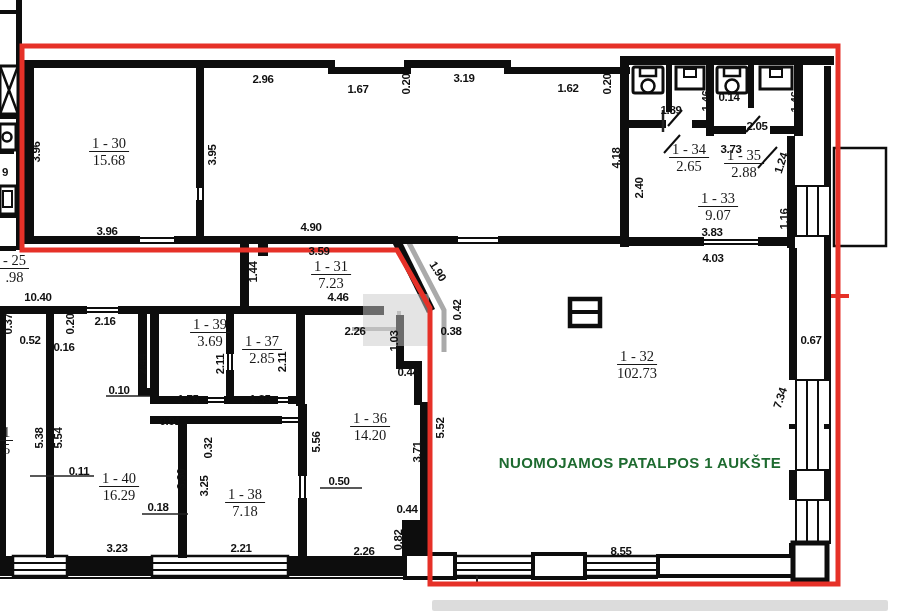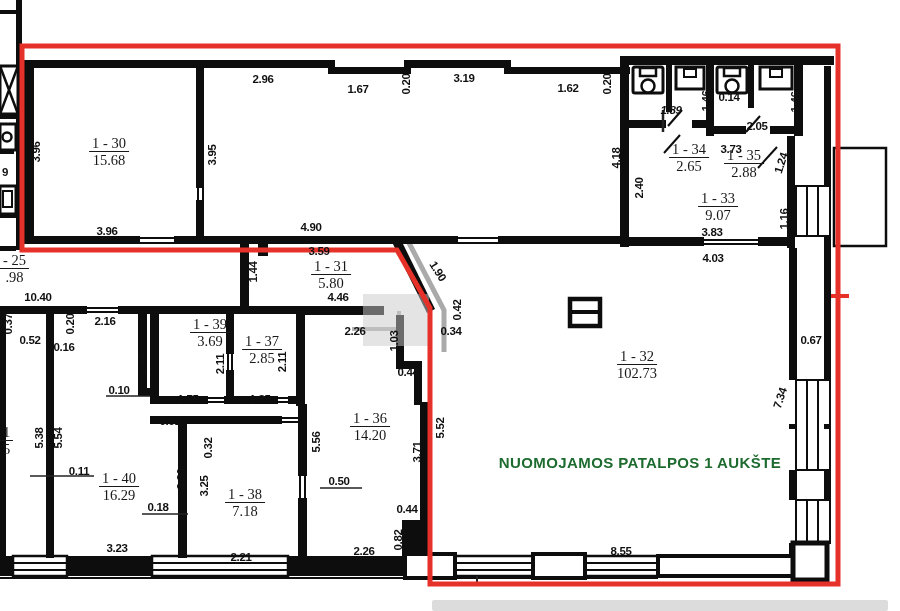--- a/index.html
+++ b/index.html
@@ -206,21 +206,21 @@
   <rect x="432" y="600" width="456" height="11" rx="2" fill="#d6d6d6" opacity="0.85"></rect>
 </svg>
 
 <div id="labels">
       <div class="room" style="left: 109px; top: 135px;">
         <div class="rid">1 - 30</div>
         <div class="rarea">15.68</div>
       </div>
       <div class="room" style="left: 331px; top: 258px;">
         <div class="rid">1 - 31</div>
-        <div class="rarea">5.80</div>
+        <div class="rarea">7.23</div>
       </div>
       <div class="room" style="left: 637px; top: 348px;">
         <div class="rid">1 - 32</div>
         <div class="rarea">102.73</div>
       </div>
       <div class="room" style="left: 718px; top: 190px;">
         <div class="rid">1 - 33</div>
         <div class="rarea">9.07</div>
       </div>
       <div class="room" style="left: 689px; top: 141px;">
@@ -253,42 +253,42 @@
       </div>
       <div class="room partial" style="left: 0px; top: 252px;"><div class="rid">- 25</div><div class="rarea">.98</div></div>
       <div class="room partial" style="left: 0px; top: 424px;"><div class="rid">1</div><div class="rarea">5</div></div>
       <div class="dim" style="left: 263px; top: 79px; transform: translate(-50%, -50%) rotate(0deg);">2.96</div>
       <div class="dim" style="left: 358px; top: 89px; transform: translate(-50%, -50%) rotate(0deg);">1.67</div>
       <div class="dim" style="left: 406px; top: 84px; transform: translate(-50%, -50%) rotate(-90deg);">0.20</div>
       <div class="dim" style="left: 464px; top: 78px; transform: translate(-50%, -50%) rotate(0deg);">3.19</div>
       <div class="dim" style="left: 568px; top: 88px; transform: translate(-50%, -50%) rotate(0deg);">1.62</div>
       <div class="dim" style="left: 607px; top: 84px; transform: translate(-50%, -50%) rotate(-90deg);">0.20</div>
       <div class="dim" style="left: 616px; top: 158px; transform: translate(-50%, -50%) rotate(-90deg);">4.18</div>
-      <div class="dim" style="left: 671px; top: 110px; transform: translate(-50%, -50%) rotate(0deg); font-style: italic;">1.89</div>
+      <div class="dim" style="left: 671px; top: 110px; transform: translate(-50%, -50%) rotate(0deg);">1.89</div>
       <div class="dim" style="left: 706px; top: 101px; transform: translate(-50%, -50%) rotate(-90deg);">1.46</div>
       <div class="dim" style="left: 729px; top: 97px; transform: translate(-50%, -50%) rotate(0deg);">0.14</div>
       <div class="dim" style="left: 757px; top: 126px; transform: translate(-50%, -50%) rotate(0deg);">2.05</div>
       <div class="dim" style="left: 795px; top: 102px; transform: translate(-50%, -50%) rotate(-90deg);">1.46</div>
       <div class="dim" style="left: 711px; top: 149px; transform: translate(-50%, -50%) rotate(0deg); margin-left: 20px;">3.73</div>
       <div class="dim" style="left: 781px; top: 163px; transform: translate(-50%, -50%) rotate(-72deg);">1.24</div>
       <div class="dim" style="left: 639px; top: 188px; transform: translate(-50%, -50%) rotate(-90deg);">2.40</div>
       <div class="dim" style="left: 712px; top: 232px; transform: translate(-50%, -50%) rotate(0deg);">3.83</div>
       <div class="dim" style="left: 713px; top: 258px; transform: translate(-50%, -50%) rotate(0deg);">4.03</div>
       <div class="dim" style="left: 784px; top: 219px; transform: translate(-50%, -50%) rotate(-90deg);">1.16</div>
       <div class="dim" style="left: 36px; top: 152px; transform: translate(-50%, -50%) rotate(-90deg);">3.96</div>
       <div class="dim" style="left: 212px; top: 155px; transform: translate(-50%, -50%) rotate(-90deg);">3.95</div>
       <div class="dim" style="left: 107px; top: 231px; transform: translate(-50%, -50%) rotate(0deg);">3.96</div>
       <div class="dim" style="left: 311px; top: 227px; transform: translate(-50%, -50%) rotate(0deg);">4.90</div>
       <div class="dim" style="left: 319px; top: 251px; transform: translate(-50%, -50%) rotate(0deg);">3.59</div>
       <div class="dim" style="left: 253px; top: 272px; transform: translate(-50%, -50%) rotate(-90deg);">1.44</div>
       <div class="dim" style="left: 338px; top: 297px; transform: translate(-50%, -50%) rotate(0deg);">4.46</div>
       <div class="dim" style="left: 355px; top: 331px; transform: translate(-50%, -50%) rotate(0deg);">2.26</div>
       <div class="dim" style="left: 438px; top: 271px; transform: translate(-50%, -50%) rotate(58deg);">1.90</div>
       <div class="dim" style="left: 457px; top: 310px; transform: translate(-50%, -50%) rotate(-90deg);">0.42</div>
-      <div class="dim" style="left: 451px; top: 331px; transform: translate(-50%, -50%) rotate(0deg);">0.34</div>
+      <div class="dim" style="left: 451px; top: 331px; transform: translate(-50%, -50%) rotate(0deg);">0.38</div>
       <div class="dim" style="left: 394px; top: 341px; transform: translate(-50%, -50%) rotate(-90deg);">1.03</div>
       <div class="dim" style="left: 408px; top: 372px; transform: translate(-50%, -50%) rotate(0deg);">0.44</div>
       <div class="dim" style="left: 38px; top: 297px; transform: translate(-50%, -50%) rotate(0deg);">10.40</div>
       <div class="dim" style="left: 8px; top: 324px; transform: translate(-50%, -50%) rotate(-90deg);">0.37</div>
       <div class="dim" style="left: 30px; top: 340px; transform: translate(-50%, -50%) rotate(0deg);">0.52</div>
       <div class="dim" style="left: 70px; top: 324px; transform: translate(-50%, -50%) rotate(-90deg);">0.20</div>
       <div class="dim" style="left: 64px; top: 347px; transform: translate(-50%, -50%) rotate(0deg);">0.16</div>
       <div class="dim" style="left: 105px; top: 321px; transform: translate(-50%, -50%) rotate(0deg);">2.16</div>
       <div class="dim" style="left: 142px; top: 364px; transform: translate(-50%, -50%) rotate(-90deg);">2.44</div>
       <div class="dim" style="left: 119px; top: 390px; transform: translate(-50%, -50%) rotate(0deg);">0.10</div>
@@ -298,21 +298,21 @@
       <div class="dim" style="left: 170px; top: 421px; transform: translate(-50%, -50%) rotate(0deg);">0.91</div>
       <div class="dim" style="left: 220px; top: 364px; transform: translate(-50%, -50%) rotate(-90deg);">2.11</div>
       <div class="dim" style="left: 282px; top: 362px; transform: translate(-50%, -50%) rotate(-90deg);">2.11</div>
       <div class="dim" style="left: 188px; top: 399px; transform: translate(-50%, -50%) rotate(0deg);">1.75</div>
       <div class="dim" style="left: 260px; top: 399px; transform: translate(-50%, -50%) rotate(0deg);">1.35</div>
       <div class="dim" style="left: 208px; top: 448px; transform: translate(-50%, -50%) rotate(-90deg);">0.32</div>
       <div class="dim" style="left: 204px; top: 486px; transform: translate(-50%, -50%) rotate(-90deg);">3.25</div>
       <div class="dim" style="left: 181px; top: 479px; transform: translate(-50%, -50%) rotate(-90deg);">3.30</div>
       <div class="dim" style="left: 158px; top: 507px; transform: translate(-50%, -50%) rotate(0deg);">0.18</div>
       <div class="dim" style="left: 117px; top: 548px; transform: translate(-50%, -50%) rotate(0deg);">3.23</div>
-      <div class="dim" style="left: 241px; top: 548px; transform: translate(-50%, -50%) rotate(0deg); margin-top: 9px;">2.21</div>
+      <div class="dim" style="left: 241px; top: 548px; transform: translate(-50%, -50%) rotate(0deg);">2.21</div>
       <div class="dim" style="left: 316px; top: 442px; transform: translate(-50%, -50%) rotate(-90deg);">5.56</div>
       <div class="dim" style="left: 339px; top: 481px; transform: translate(-50%, -50%) rotate(0deg);">0.50</div>
       <div class="dim" style="left: 417px; top: 452px; transform: translate(-50%, -50%) rotate(-90deg);">3.71</div>
       <div class="dim" style="left: 440px; top: 428px; transform: translate(-50%, -50%) rotate(-90deg);">5.52</div>
       <div class="dim" style="left: 407px; top: 509px; transform: translate(-50%, -50%) rotate(0deg);">0.44</div>
       <div class="dim" style="left: 398px; top: 540px; transform: translate(-50%, -50%) rotate(-90deg);">0.82</div>
       <div class="dim" style="left: 364px; top: 551px; transform: translate(-50%, -50%) rotate(0deg);">2.26</div>
       <div class="dim" style="left: 621px; top: 551px; transform: translate(-50%, -50%) rotate(0deg);">8.55</div>
       <div class="dim" style="left: 780px; top: 398px; transform: translate(-50%, -50%) rotate(-72deg);">7.34</div>
       <div class="dim" style="left: 811px; top: 340px; transform: translate(-50%, -50%) rotate(0deg);">0.67</div>

